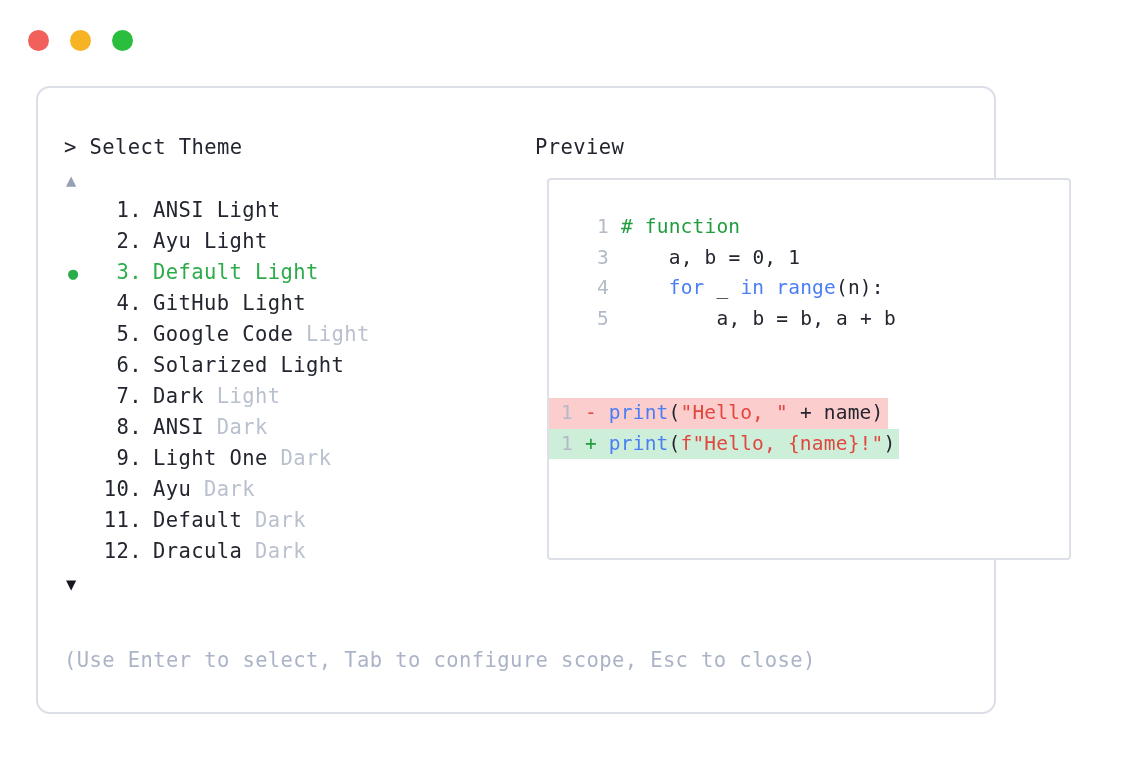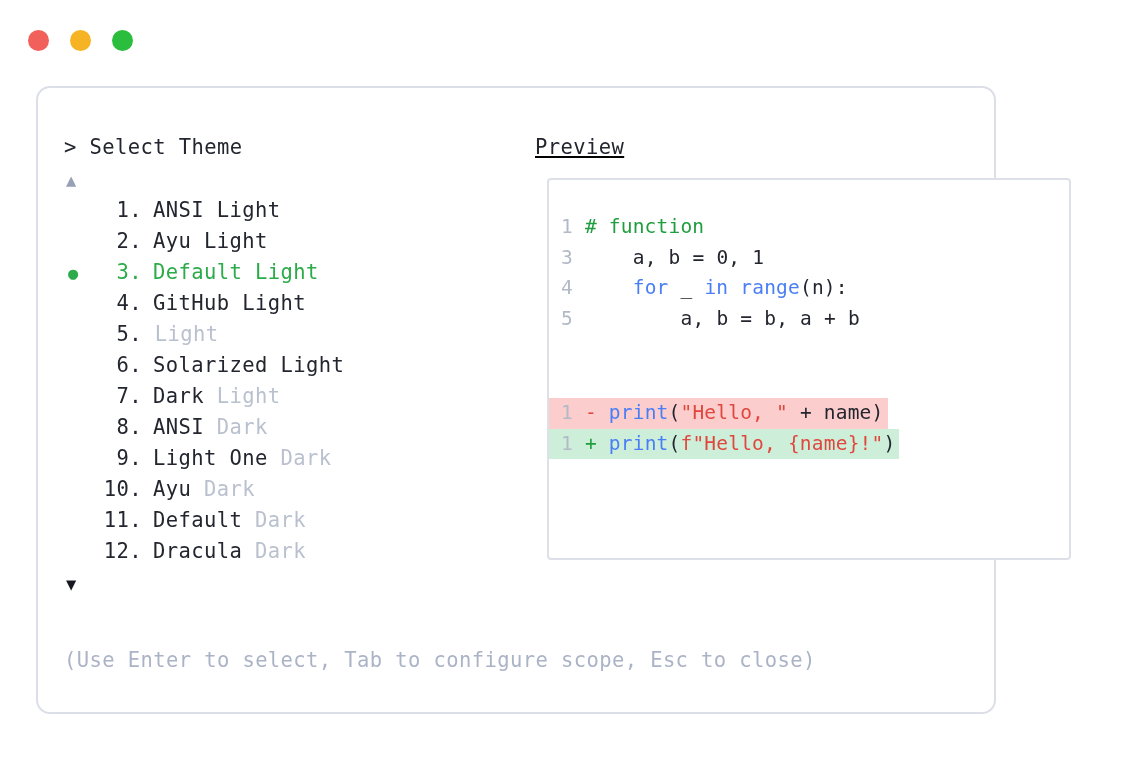--- a/index.html
+++ b/index.html
@@ -49,21 +49,20 @@
     position: absolute;
     left: 26px;
     top: 44px;
     width: 460px;
   }
   #right-column {
     position: absolute;
     left: 497px;
     top: 44px;
     width: 535px;
-    text-decoration: underline;
   }
 
   .col-header {
     font-size: 20.5px;
     line-height: 30px;
     color: #23252f;
     letter-spacing: 0.4px;
     white-space: pre;
   }
 
@@ -146,20 +145,21 @@
     top: 32px;
     right: 0;
     font-size: 19.5px;
     line-height: 30.5px;
     letter-spacing: 0.2px;
   }
   .code-line {
     white-space: pre;
     height: 30.5px;
     display: block;
+    margin-left: 36px;
   }
   .ln {
     color: #b3bac7;
   }
   .tok-comment { color: #1f9e3d; }
   .tok-keyword { color: #4a7ef5; }
   .tok-fn      { color: #e0473e; }
   .tok-plain   { color: #23252f; }
   .tok-str     { color: #e0473e; }
   .tok-num     { color: #23252f; }
@@ -200,21 +200,21 @@
 
     <div class="col-header">&gt; Select Theme</div>
 
     <div class="scroll-arrow" id="scroll-up-arrow">▲</div>
 
     <div id="theme-list">
         <div class="theme-row"><span class="row-bullet"></span><span class="row-index"> 1.</span><span class="row-name">ANSI Light</span><span class="row-suffix"></span></div>
         <div class="theme-row"><span class="row-bullet"></span><span class="row-index"> 2.</span><span class="row-name">Ayu Light</span><span class="row-suffix"></span></div>
         <div class="theme-row selected"><span class="row-bullet">●</span><span class="row-index"> 3.</span><span class="row-name">Default Light</span><span class="row-suffix"></span></div>
         <div class="theme-row"><span class="row-bullet"></span><span class="row-index"> 4.</span><span class="row-name">GitHub Light</span><span class="row-suffix"></span></div>
-        <div class="theme-row"><span class="row-bullet"></span><span class="row-index"> 5.</span><span class="row-suffix"> Light</span></div>
+        <div class="theme-row"><span class="row-bullet"></span><span class="row-index"> 5.</span><span class="row-name">Google Code</span><span class="row-suffix"> Light</span></div>
         <div class="theme-row"><span class="row-bullet"></span><span class="row-index"> 6.</span><span class="row-name">Solarized Light</span><span class="row-suffix"></span></div>
         <div class="theme-row"><span class="row-bullet"></span><span class="row-index"> 7.</span><span class="row-name">Dark</span><span class="row-suffix"> Light</span></div>
         <div class="theme-row"><span class="row-bullet"></span><span class="row-index"> 8.</span><span class="row-name">ANSI</span><span class="row-suffix"> Dark</span></div>
         <div class="theme-row"><span class="row-bullet"></span><span class="row-index"> 9.</span><span class="row-name">Light One</span><span class="row-suffix"> Dark</span></div>
         <div class="theme-row"><span class="row-bullet"></span><span class="row-index">10.</span><span class="row-name">Ayu</span><span class="row-suffix"> Dark</span></div>
         <div class="theme-row"><span class="row-bullet"></span><span class="row-index">11.</span><span class="row-name">Default</span><span class="row-suffix"> Dark</span></div>
         <div class="theme-row"><span class="row-bullet"></span><span class="row-index">12.</span><span class="row-name">Dracula</span><span class="row-suffix"> Dark</span></div>
       </div>
 
     <div class="scroll-arrow" id="scroll-down-arrow">▼</div>

